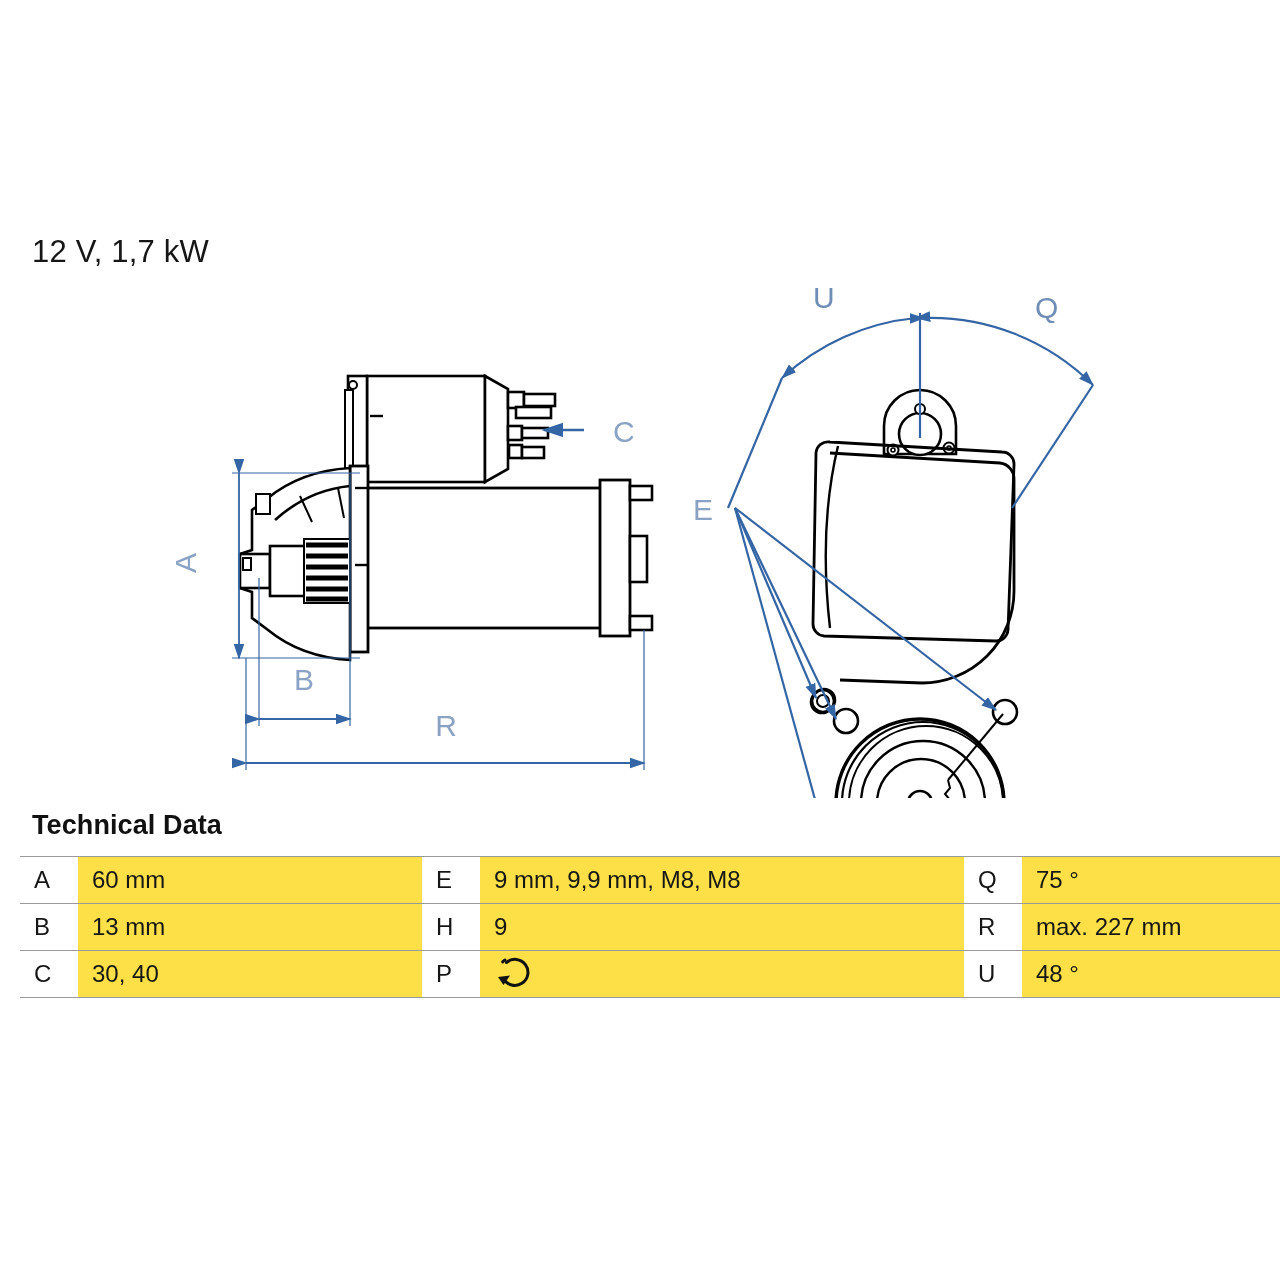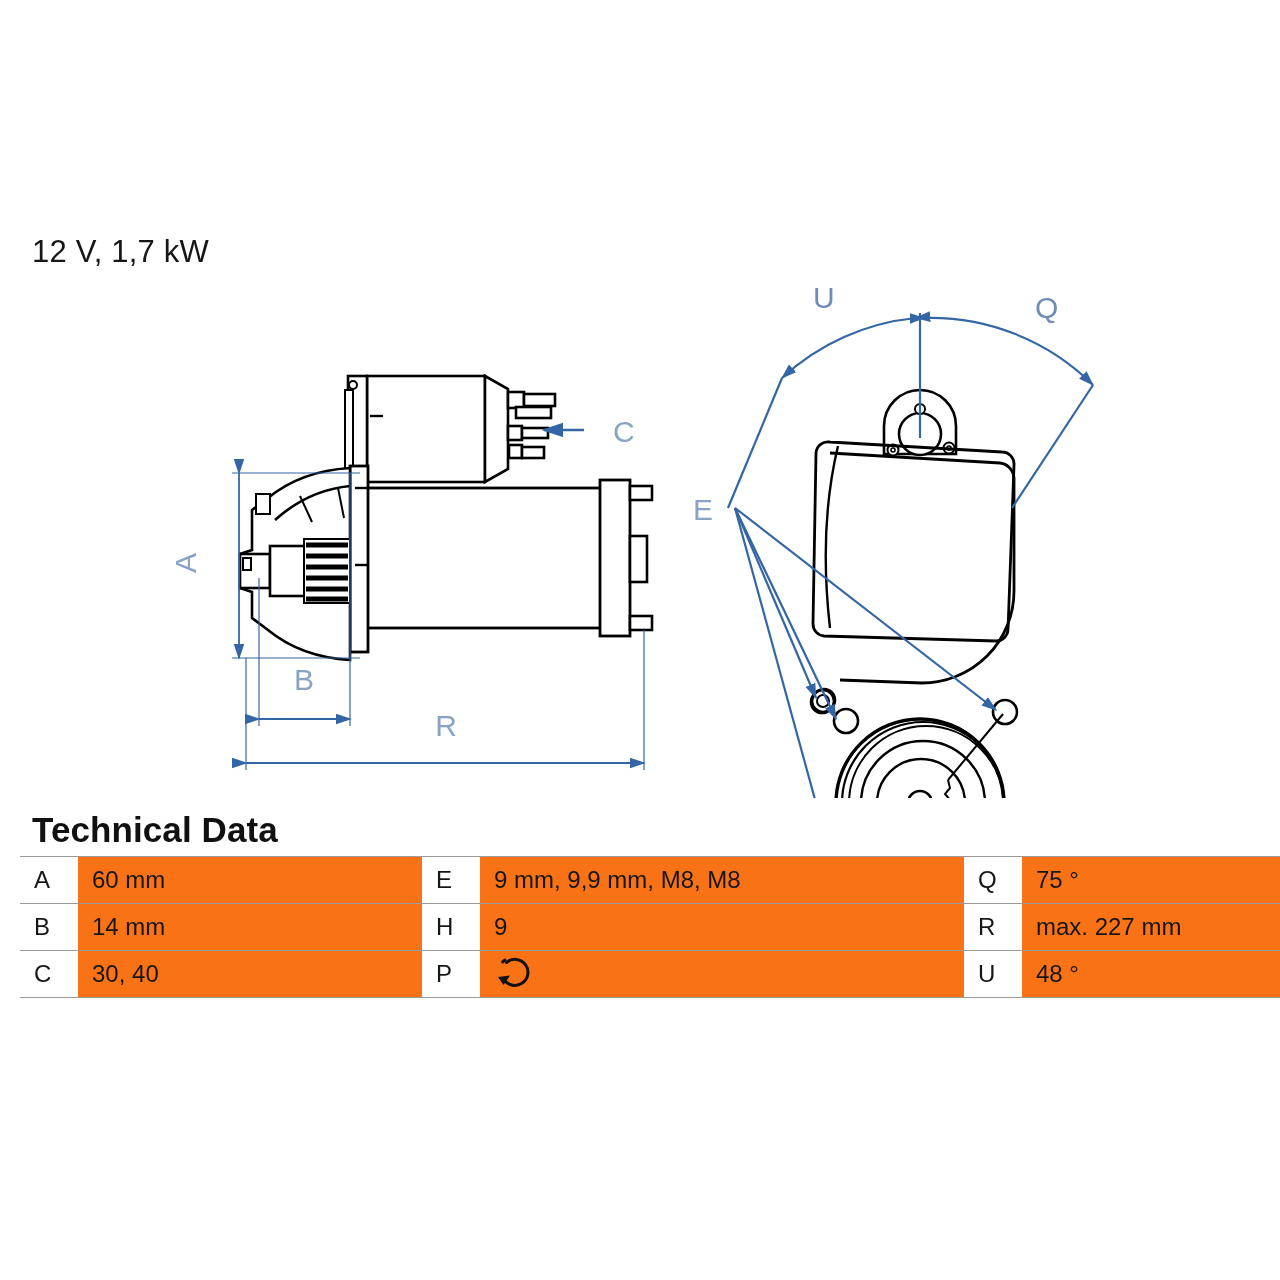--- a/index.html
+++ b/index.html
@@ -36,21 +36,21 @@
     position: absolute;
     left: 0;
     top: 250px;
     width: 1280px;
     height: 540px;
   }
   .td-heading {
     position: absolute;
     left: 32px;
     top: 802px;
-    font-size: 35px;
+    font-size: 27px;
     font-weight: 700;
     color: #111111;
     letter-spacing: 0.1px;
   }
   #tech-table {
     position: absolute;
     left: 20px;
     top: 848px;
     width: 1240px;
     border-collapse: collapse;
@@ -70,21 +70,21 @@
   }
   #tech-table tr:last-child td {
     border-bottom: 1px solid #9a9a9a;
   }
   td.k {
     background: #ffffff;
     width: 44px;
     padding-left: 18px;
   }
   td.v {
-    background: #f97316;
+    background: #fde047;
   }
   td.v-a { width: 330px; }
   td.v-b { width: 470px; }
   td.v-c { width: 296px; }
   .rot-cell svg { display: block; }
 </style>
 </head>
 <body>
 
 <div id="page">
@@ -285,21 +285,21 @@
       <tr>
         <td class="k">A</td>
         <td class="v v-a">60 mm</td>
         <td class="k">E</td>
         <td class="v v-b">9 mm, 9,9 mm, M8, M8</td>
         <td class="k">Q</td>
         <td class="v v-c">75 °</td>
       </tr>
       <tr>
         <td class="k">B</td>
-        <td class="v v-a">14 mm</td>
+        <td class="v v-a">13 mm</td>
         <td class="k">H</td>
         <td class="v v-b">9</td>
         <td class="k">R</td>
         <td class="v v-c">max. 227 mm</td>
       </tr>
       <tr>
         <td class="k">C</td>
         <td class="v v-a">30, 40</td>
         <td class="k">P</td>
         <td class="v v-b rot-cell">

